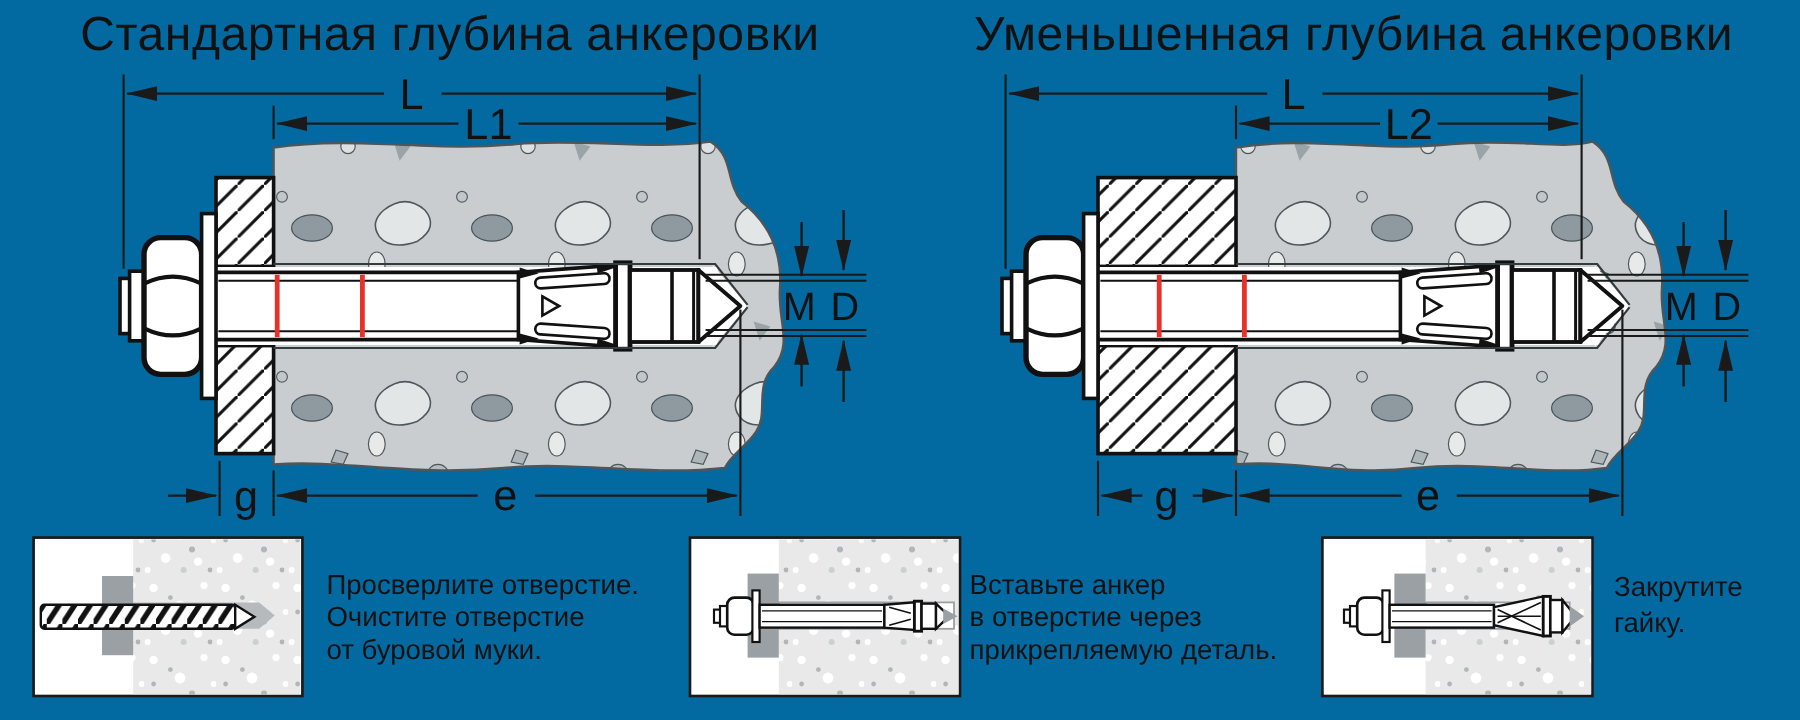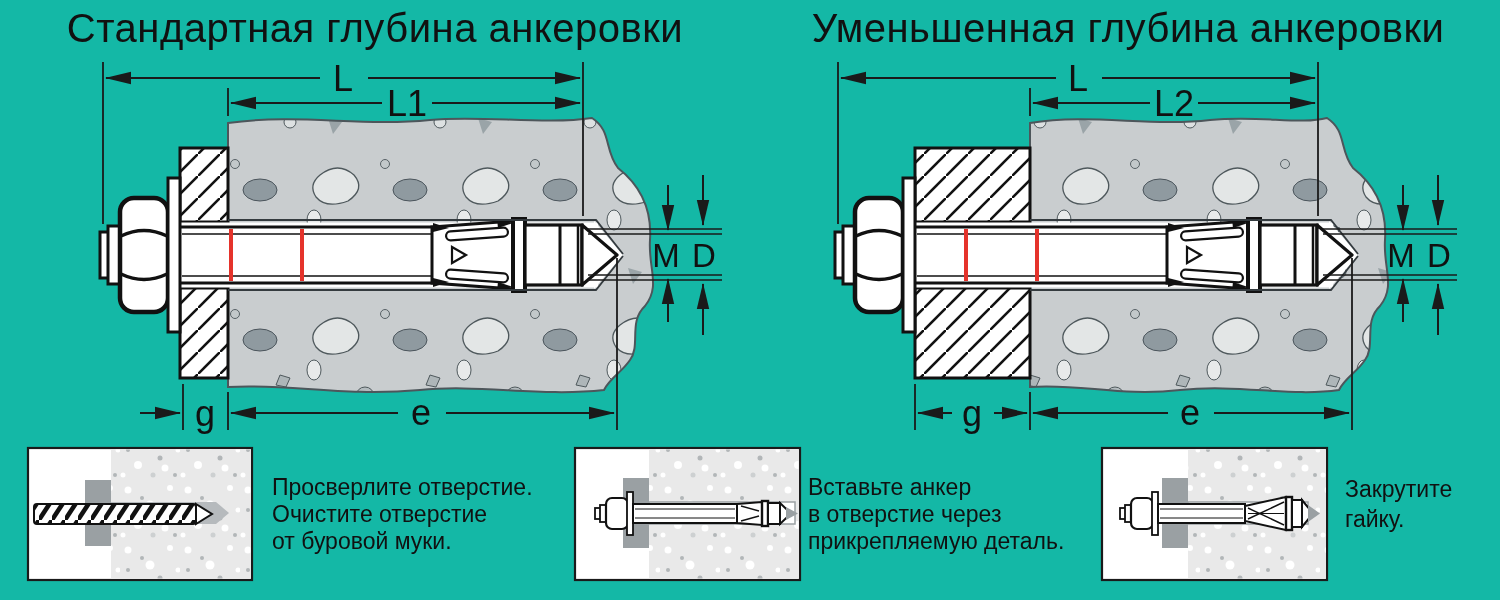--- a/index.html
+++ b/index.html
@@ -1,16 +1,16 @@
 <!DOCTYPE html>
 <html><head>
 <meta charset="utf-8">
 <style>
   html,body{margin:0;padding:0;background:#fff;}
-  #stage{width:1500px;height:600px;position:relative;background:#14b8a6;overflow:hidden;}
+  #stage{width:1500px;height:600px;position:relative;background:#0369a1;overflow:hidden;}
   svg{display:block;}
   text{font-family:"Liberation Sans","DejaVu Sans",sans-serif;fill:#111;}
   .title-text{font-size:40px;letter-spacing:0.5px;}
   .dim-text{font-size:36px;}
   .md-text{font-size:33px;}
   .cap-text{font-size:23px;}
 </style>
 </head>
 <body>
 

